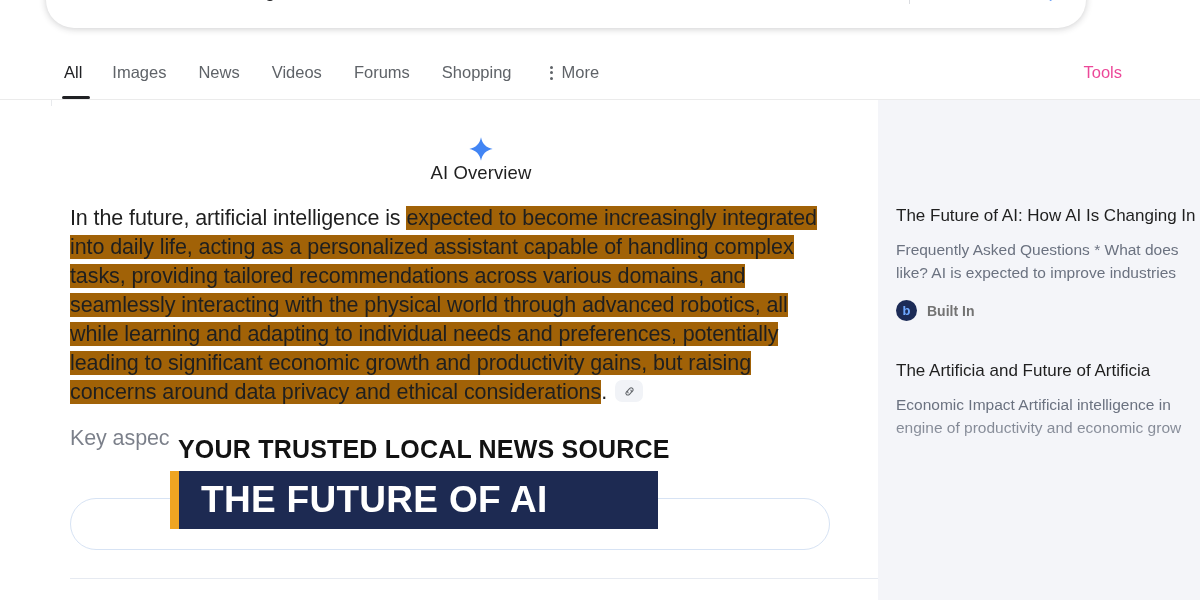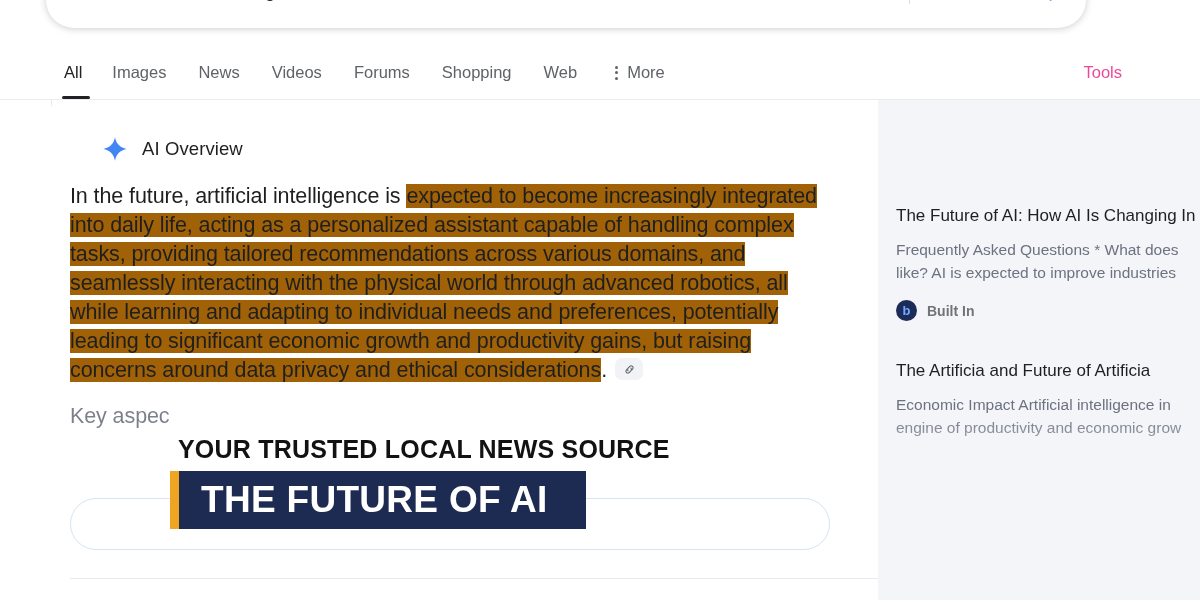--- a/index.html
+++ b/index.html
@@ -83,22 +83,22 @@
 
   
   .left-rule {
     position: absolute; left: 51px; top: 100px;
     width: 1px; height: 6px; background: #e8eaed; z-index: 2;
   }
 
   
   .ai-wrap { position: absolute; left: 0; top: 100px; width: 860px; z-index: 3; }
   .ai-head {
-    display: flex; align-items: center; gap: 14px;
-    padding-left: 102px; padding-top: 36px;
+    display: flex; align-items: center; 
+    padding-left: 102px; padding-top: 36px; flex-direction: column;
   }
   .spark { width: 26px; height: 26px; display: block; }
   .ai-title { font-size: 18.5px; color: #1f1f1f; letter-spacing: .1px; }
 
   .ai-body {
     margin-top: 20px;
     padding-left: 70px;
     padding-right: 40px;
     font-size: 21.5px;
     line-height: 29px;
@@ -192,21 +192,21 @@
     color: #121212;
     letter-spacing: .2px;
     padding-left: 8px;
     white-space: nowrap;
     line-height: 1.1;
   }
   .ov-bar {
     margin-top: 7px;
     display: flex; align-items: stretch;
     height: 58px;
-    width: 416px;
+    width: 488px;
   }
   .ov-accent { width: 9px; background: #efa522; flex: 0 0 9px; }
   .ov-box {
     flex: 1;
     background: #1d2a52;
     display: flex; align-items: center;
     padding-left: 22px;
   }
   .ov-title {
     font-size: 37px;
@@ -271,23 +271,20 @@
           </div>
         <div class="tab">
             <span>Videos</span>
           </div>
         <div class="tab">
             <span>Forums</span>
           </div>
         <div class="tab">
             <span>Shopping</span>
           </div>
-        <div class="tab">
-            <span>Web</span>
-          </div>
         <div class="tab more">
           <span class="dots">
               <i></i>
               <i></i>
               <i></i>
             </span>
           <span>More</span>
         </div>
       </div>
       <div class="tools">

